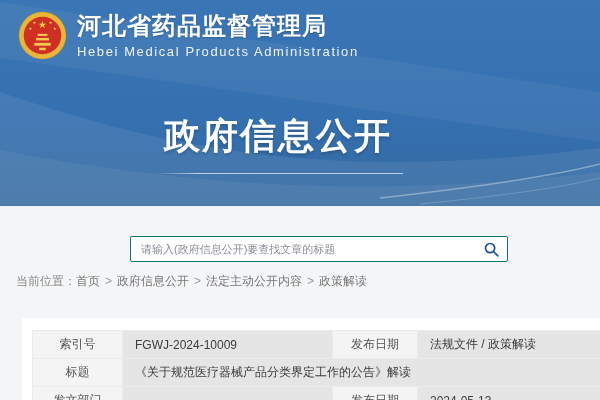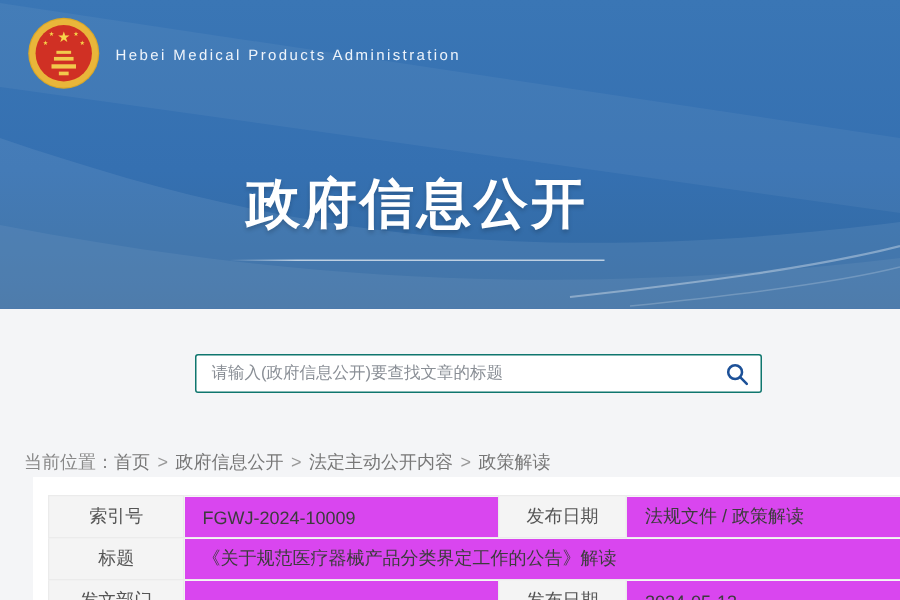--- a/index.html
+++ b/index.html
@@ -22,21 +22,21 @@
   .logo{
     position:absolute; left:18px; top:11px;
     display:flex; align-items:center; gap:10px; text-decoration:none; cursor:pointer;
   }
   .emblem{ width:49px; height:49px; display:block; }
   .logo-cn{
     color:#ffffff; font-size:24px; font-weight:bold; letter-spacing:1px;
     text-shadow:0 1px 2px rgba(0,0,0,.18); line-height:1.15; white-space:nowrap;
   }
   .logo-en{
-    color:#eef4fb; font-size:10px; letter-spacing:1.6px; margin-top:4px; white-space:nowrap;
+    color:#eef4fb; font-size:13px; letter-spacing:1.6px; margin-top:4px; white-space:nowrap;
   }
 
   .banner-title-wrap{
     position:absolute; left:278px; top:112px; transform:translateX(-50%);
     text-align:center;
   }
   .banner-title{
     color:#ffffff; font-size:36px; font-weight:bold; letter-spacing:2px;
     white-space:nowrap; text-shadow:0 2px 3px rgba(0,0,0,.18);
   }
@@ -57,21 +57,21 @@
     font-family:"Liberation Sans","DejaVu Sans",sans-serif;
   }
   .search-input::placeholder{ color:#8a8f96; }
   .search-btn{
     width:32px; height:100%; border:none; background:transparent; cursor:pointer;
     display:flex; align-items:center; justify-content:center;
   }
 
   
   .breadcrumb{
-    position:absolute; left:16px; top:300px;
+    position:absolute; left:16px; top:273px;
     font-size:12px; color:#888; white-space:nowrap;
   }
   .breadcrumb a{ color:#777; text-decoration:none; cursor:pointer; }
   .breadcrumb .sep{ color:#999; margin:0 5px; }
   .breadcrumb .current{ color:#777; }
 
   
   .panel{
     position:absolute; left:22px; top:318px; width:640px; height:120px;
     background:#ffffff;
@@ -80,21 +80,21 @@
     position:absolute; left:10px; top:12px; width:660px;
     border-collapse:collapse; table-layout:fixed;
   }
   .doc-table td{
     height:28px; border:1px solid #ebebeb; font-size:12px; vertical-align:middle;
   }
   .doc-table td.lbl{
     background:#f4f4f4; color:#555; text-align:center;
   }
   .doc-table td.val{
-    background:#d946ef; color:#3c3c3c; padding-left:12px; text-align:left;
+    background:#e5e5e5; color:#3c3c3c; padding-left:12px; text-align:left;
     white-space:nowrap; overflow:hidden;
   }
 </style>
 </head>
 <body>
 
 <div class="stage">
 
   <div class="hero">
     <svg class="hero-bg" viewBox="0 0 600 206" preserveAspectRatio="none">
@@ -114,20 +114,21 @@
         <text x="20" y="16" font-size="5" fill="#f7d64a" text-anchor="middle">★</text>
         <text x="40" y="16" font-size="5" fill="#f7d64a" text-anchor="middle">★</text>
         <text x="15" y="23" font-size="5" fill="#f7d64a" text-anchor="middle">★</text>
         <text x="45" y="23" font-size="5" fill="#f7d64a" text-anchor="middle">★</text>
         <rect x="24" y="28" width="12" height="2.5" fill="#f2c94c"></rect>
         <rect x="22" y="33" width="16" height="3" fill="#f2c94c"></rect>
         <rect x="20" y="39" width="20" height="3.5" fill="#f2c94c"></rect>
         <rect x="26" y="45" width="8" height="3" fill="#f2c94c"></rect>
       </svg>
       <span class="logo-text">
+        <span class="logo-cn" style="display:block">河北省药品监督管理局</span>
         <span class="logo-en" style="display:block">Hebei Medical Products Administration</span>
       </span>
     </a>
 
     <div class="banner-title-wrap">
       <div class="banner-title">政府信息公开</div>
       <div class="banner-underline"></div>
     </div>
   </div>
 

